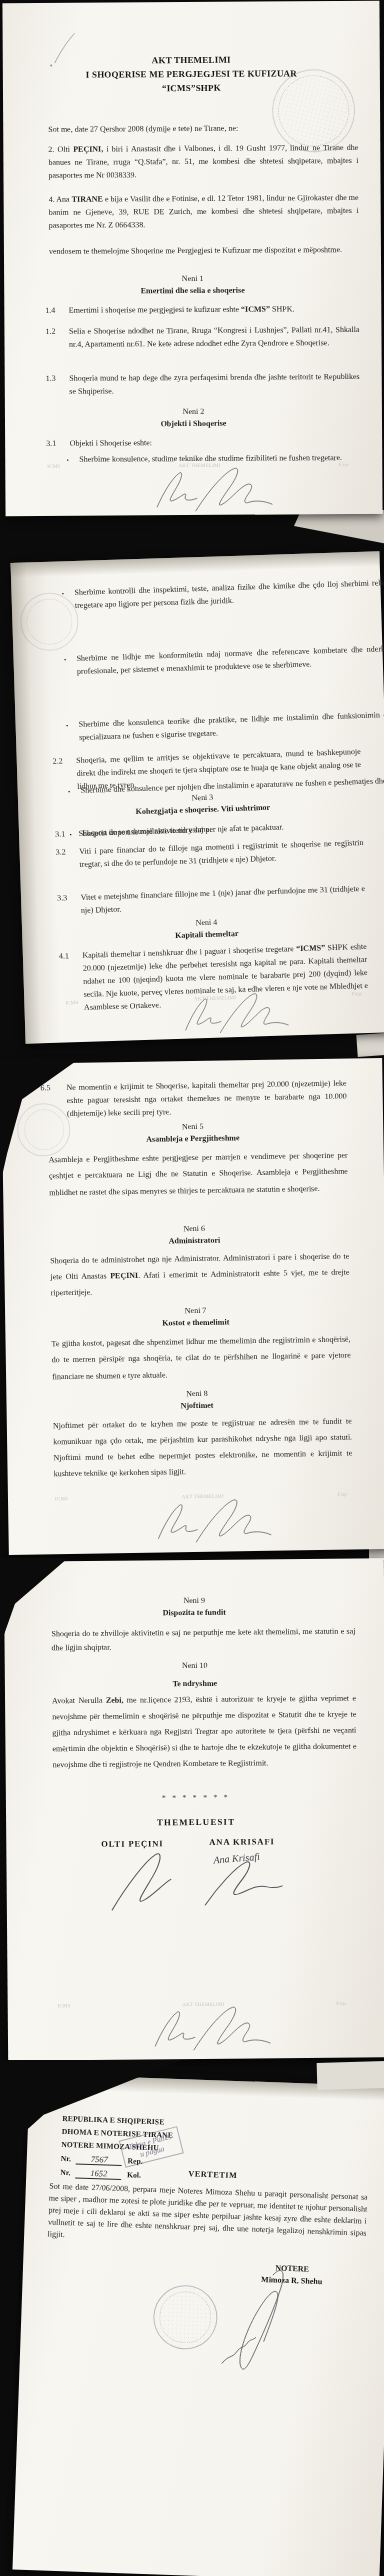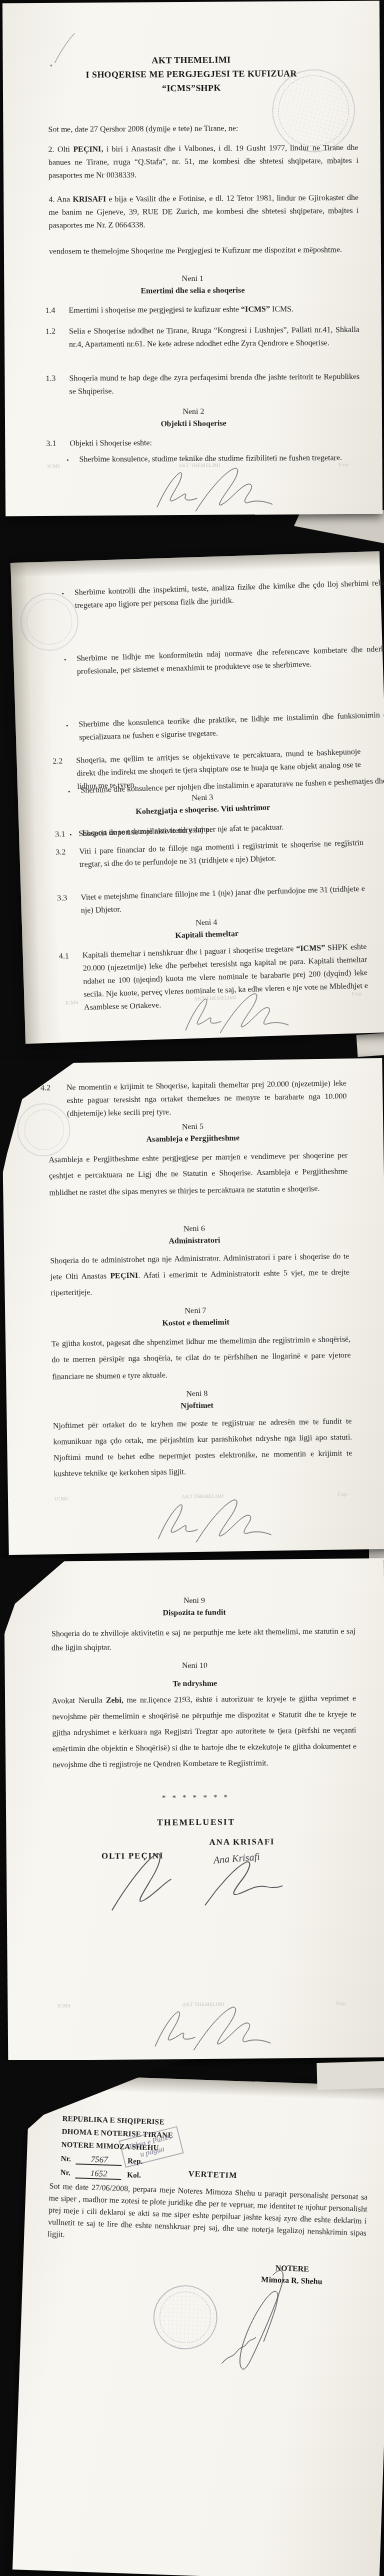--- a/index.html
+++ b/index.html
@@ -66,33 +66,33 @@
     <span style="display:block;">“ICMS”SHPK</span>
   </div>
 
   <div class="txt" style="top:120px;left:45px;right:22px;">Sot me, date 27 Qershor 2008 (dymije e tete) ne Tirane, ne:</div>
 
   <div class="txt" style="top:140px;left:45px;right:22px;">
     <span>2.  Olti </span><b>PEÇINI,</b><span> i biri i Anastasit dhe i Valbones, i dl. 19 Gusht 1977, lindur ne Tirane dhe banues ne Tirane, rruga “Q.Stafa”, nr. 51,  me kombesi dhe shtetesi shqipetare, mbajtes i pasaportes me Nr 0038339.</span>
   </div>
 
   <div class="txt" style="top:190px;left:45px;right:22px;">
-    <span>4. Ana </span><b>KRISAFI</b><span> e bija e Vasilit  dhe e Fotinise, e dl. 12 Tetor 1981, lindur ne Gjirokaster dhe me banim ne Gjeneve, 39, RUE DE Zurich, me kombesi dhe shtetesi shqipetare, mbajtes i pasaportes me Nr. Z 0664338.</span>
+    <span>4. Ana </span><b>TIRANE</b><span> e bija e Vasilit  dhe e Fotinise, e dl. 12 Tetor 1981, lindur ne Gjirokaster dhe me banim ne Gjeneve, 39, RUE DE Zurich, me kombesi dhe shtetesi shqipetare, mbajtes i pasaportes me Nr. Z 0664338.</span>
   </div>
 
   <div class="txt" style="top:242px;left:45px;right:22px;">vendosem te themelojme Shoqerine me Pergjegjesi te Kufizuar me dispozitat e mëposhtme.</div>
 
   <div class="neni" style="top:271px;">
     <span style="display:block;">Neni 1</span>
     <span class="tt">Emertimi dhe selia e shoqerise</span>
   </div>
 
   <div class="txt item" style="top:301px;left:41px;right:22px;">
     <span class="no">1.4</span>
-    <span class="tx"><span>Emertimi i shoqerise me pergjegjesi te kufizuar eshte  </span><b>“ICMS”</b><span> ICMS.</span></span>
+    <span class="tx"><span>Emertimi i shoqerise me pergjegjesi te kufizuar eshte  </span><b>“ICMS”</b><span> SHPK.</span></span>
   </div>
 
   <div class="txt item" style="top:322px;left:41px;right:22px;">
     <span class="no">1.2</span>
     <span class="tx">Selia e Shoqerise ndodhet ne Tirane, Rruga “Kongresi i Lushnjes”, Pallati nr.41, Shkalla  nr.4, Apartamenti nr.61. Ne kete adrese ndodhet edhe Zyra Qendrore e Shoqerise.</span>
   </div>
 
   <div class="txt item" style="top:369px;left:41px;right:22px;">
     <span class="no">1.3</span>
     <span class="tx">Shoqeria mund te hap dege dhe zyra perfaqesimi brenda dhe jashte teritorit te Republikes se Shqiperise.</span>
@@ -180,21 +180,21 @@
     <path d="M96,86 C120,48 150,14 168,6 c14,-6 10,12 -6,34 c-16,22 -28,40 -16,34 c14,-7 30,-28 44,-36 c12,-7 18,0 8,14 c-10,14 -12,22 0,18 c14,-4 30,-2 44,4"></path>
   </svg>
 </section>
 
 <div class="sliver" style="left:357px;top:1034px;width:28px;height:22px;background:#d9d5cd;transform:rotate(-4deg);"></div>
 
 <section class="sheet" style="left:4.7px;top:1061px;width:381px;height:491px;transform:rotate(-.9deg);">
   <div class="stampR" style="left:15.3px;top:40px;width:51px;height:51px;opacity:.75;"></div>
 
   <div class="txt item" style="top:17.6px;left:39px;right:36px;">
-    <span class="no" style="flex-basis:26px;">4.2</span>
+    <span class="no" style="flex-basis:26px;">6.5</span>
     <span class="tx">Ne momentin e krijimit te Shoqerise, kapitali themeltar prej 20.000 (njezetmije) leke eshte paguar teresisht nga ortaket themelues ne menyre te barabarte nga 10.000 (dhjetemije) leke secili prej tyre.</span>
   </div>
 
   <div class="neni" style="top:60px;">
     <span style="display:block;">Neni 5</span>
     <span class="tt">Asambleja e Pergjitheshme</span>
   </div>
 
   <div class="txt" style="top:89px;left:46px;right:36px;line-height:16.4px;">Asambleja e Pergjitheshme  eshte pergjegjese per marrjen e vendimeve per shoqerine  per çeshtjet e percaktuara ne Ligj dhe ne Statutin e Shoqerise. Asambleja e Pergjitheshme mblidhet ne rastet dhe sipas menyres se thirjes te percaktuara  ne statutin e shoqerise.</div>
 
@@ -249,21 +249,21 @@
     <span class="tt">Te ndryshme</span>
   </div>
 
   <div class="txt" style="top:132px;left:47px;right:29px;line-height:16px;">
     <span>Avokat Nerulla </span><b>Zebi,</b><span> me nr.liçence 2193, është i autorizuar te kryeje te gjitha veprimet e nevojshme për themelimin e shoqërisë ne përputhje me dispozitat e Statutit dhe te kryeje te gjitha ndryshimet e kërkuara nga Regjistri Tregtar apo autoritete te tjera (përfshi ne veçanti emërtimin dhe objektin e Shoqërisë) si dhe te hartoje dhe te ekzekutoje te gjitha dokumentet e nevojshme  dhe ti regjistroje ne Qendren Kombetare te Regjistrimit.</span>
   </div>
 
   <div class="stars" style="top:233px;">* * * * * * *</div>
   <div class="them" style="top:257px;">THEMELUESIT</div>
 
-  <span class="fname" style="top:290px;left:95px;">OLTI  PEÇINI</span>
+  <span class="fname" style="top:278px;left:95px;">OLTI  PEÇINI</span>
   <span class="fname" style="top:277px;left:203px;">ANA  KRISAFI</span>
   <span class="hand" style="position:absolute;top:293px;left:207px;font-size:10px;transform:rotate(-4deg);">Ana Krisafi</span>
 
   <svg class="sig" style="left:82px;top:289px;" width="194" height="63" viewBox="0 0 250 90" preserveAspectRatio="none" role="img">
     <path d="M30,86 C50,50 74,16 86,8 c10,-7 8,10 -4,32 c-12,22 -22,38 -12,33 c12,-6 26,-24 36,-30"></path>
     <path d="M150,80 C168,52 190,26 202,20 c10,-5 6,10 -4,24 c-10,14 -16,24 -6,21 c12,-4 24,-14 38,-10 c10,3 18,0 26,-4"></path>
   </svg>
 
   <div class="foot" style="top:442px;left:50px;right:41px;">
     <span>ICMS</span>

